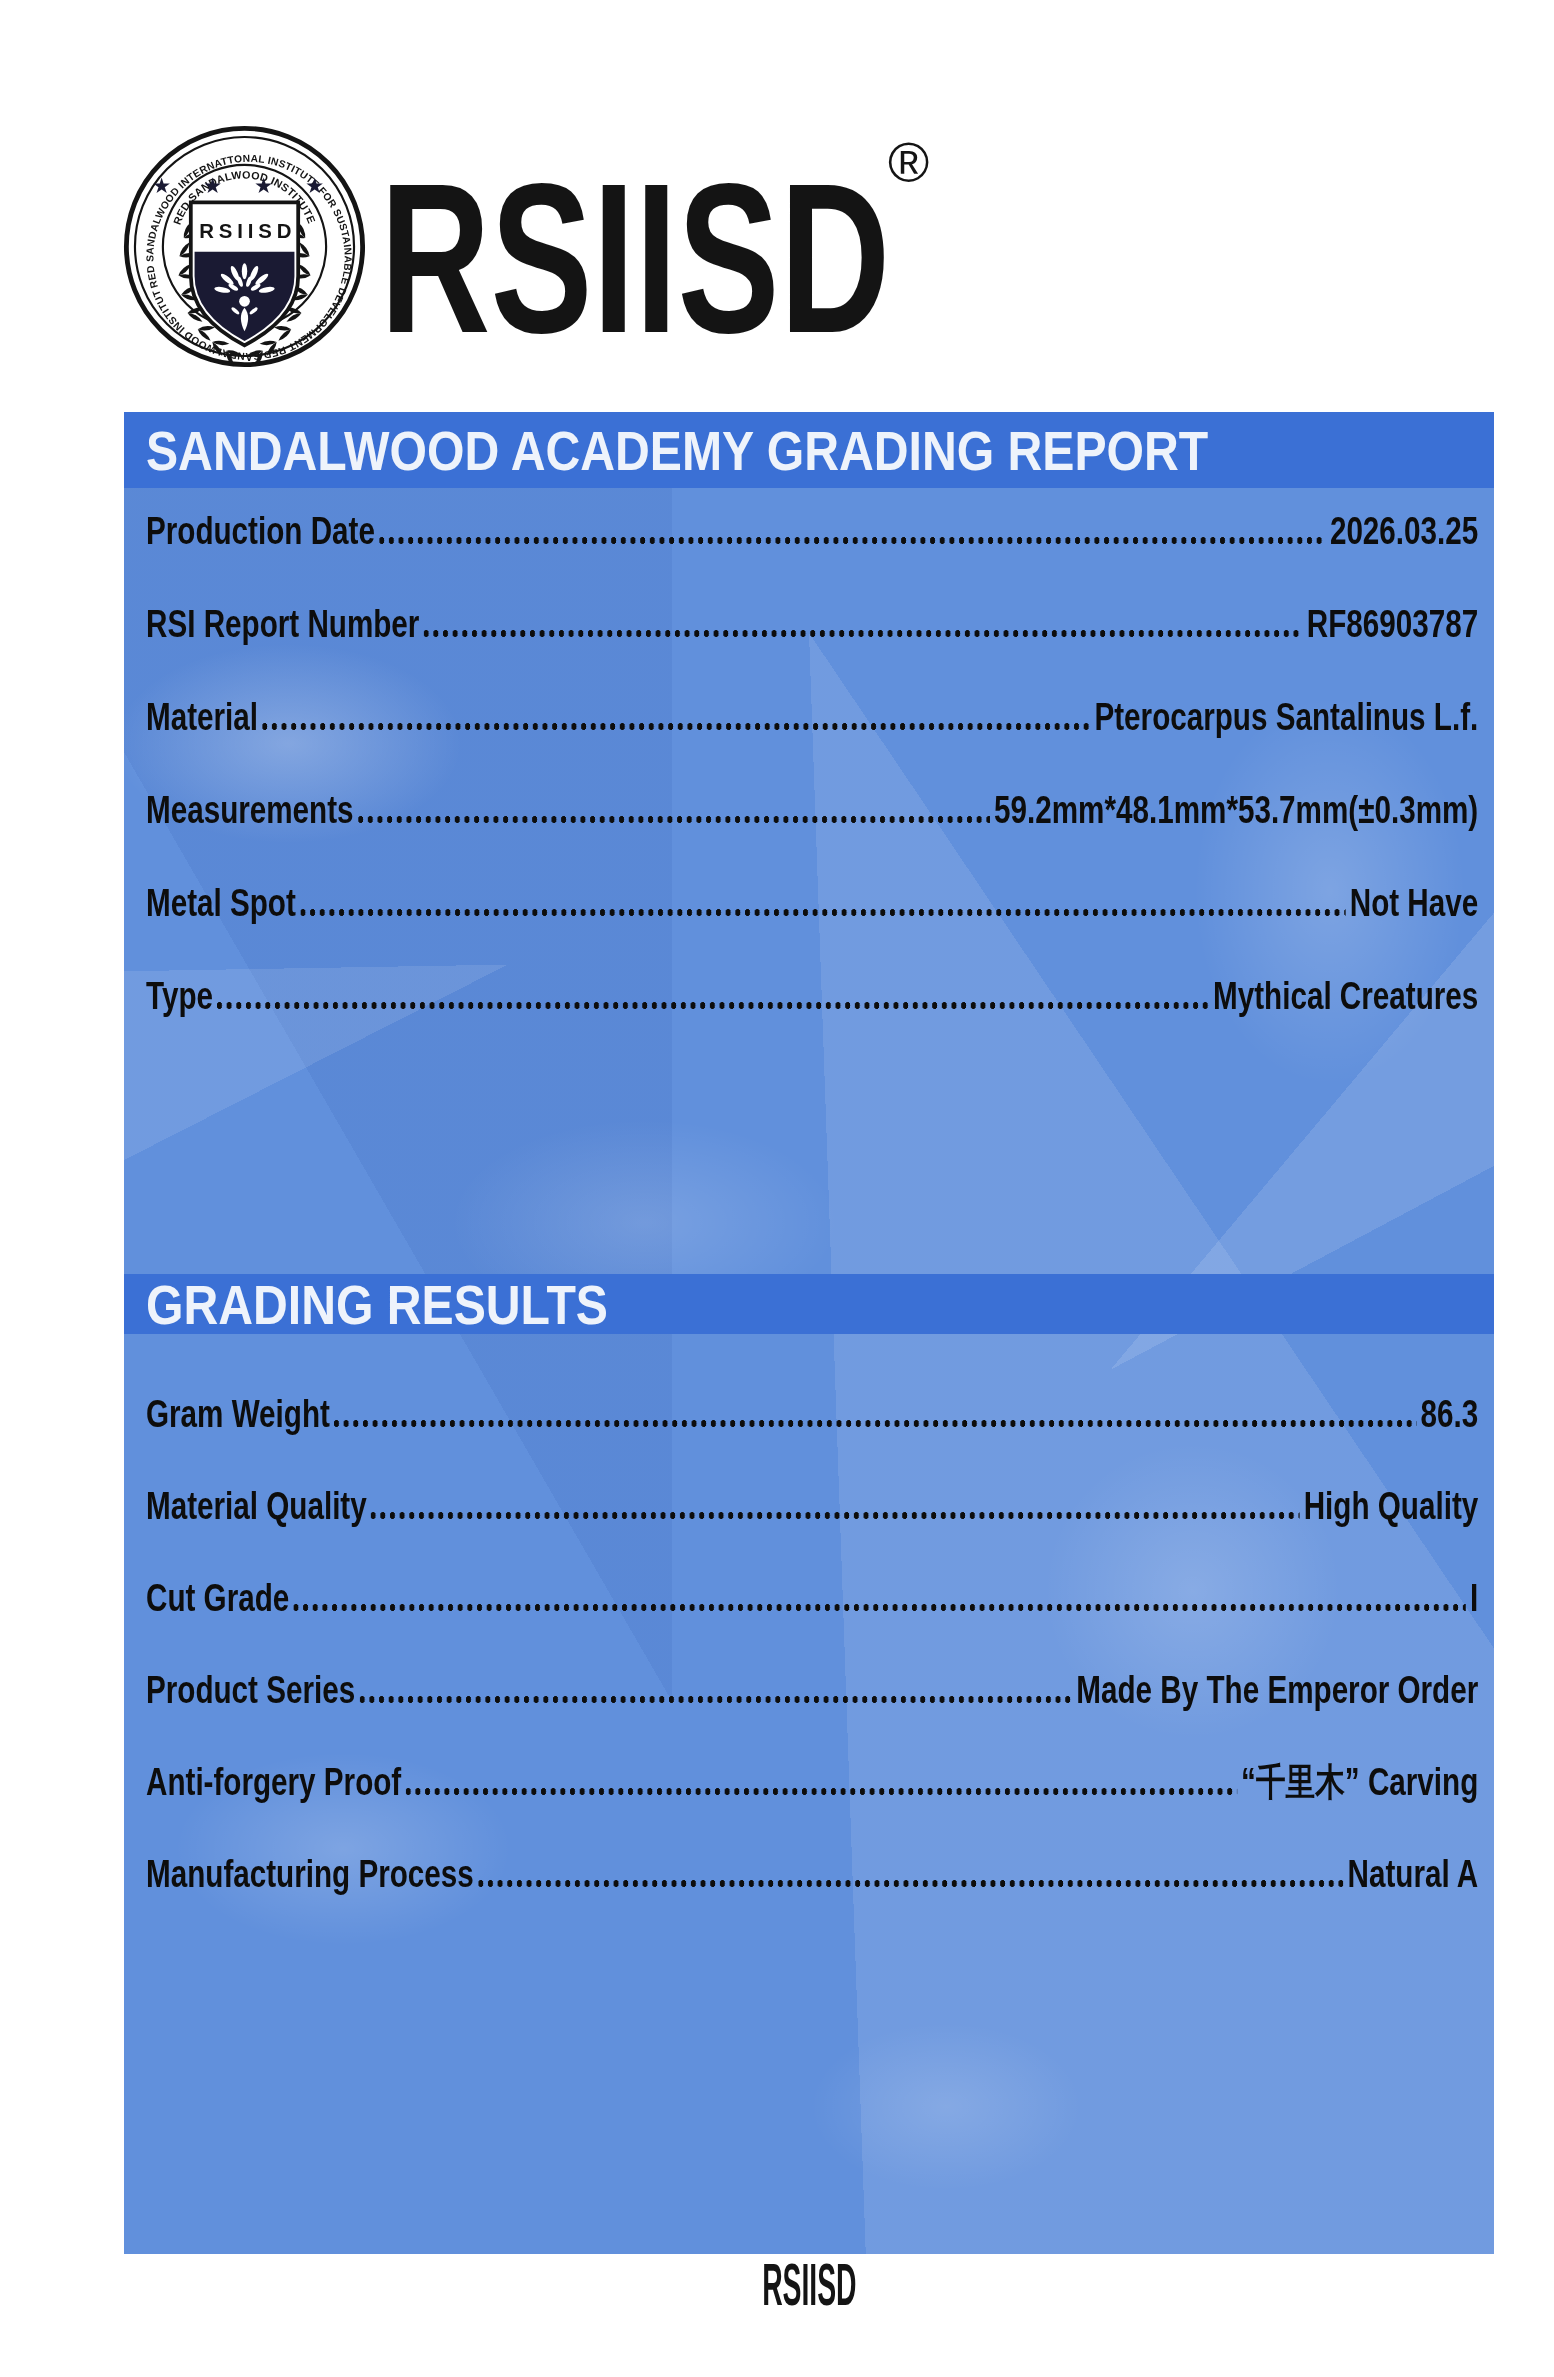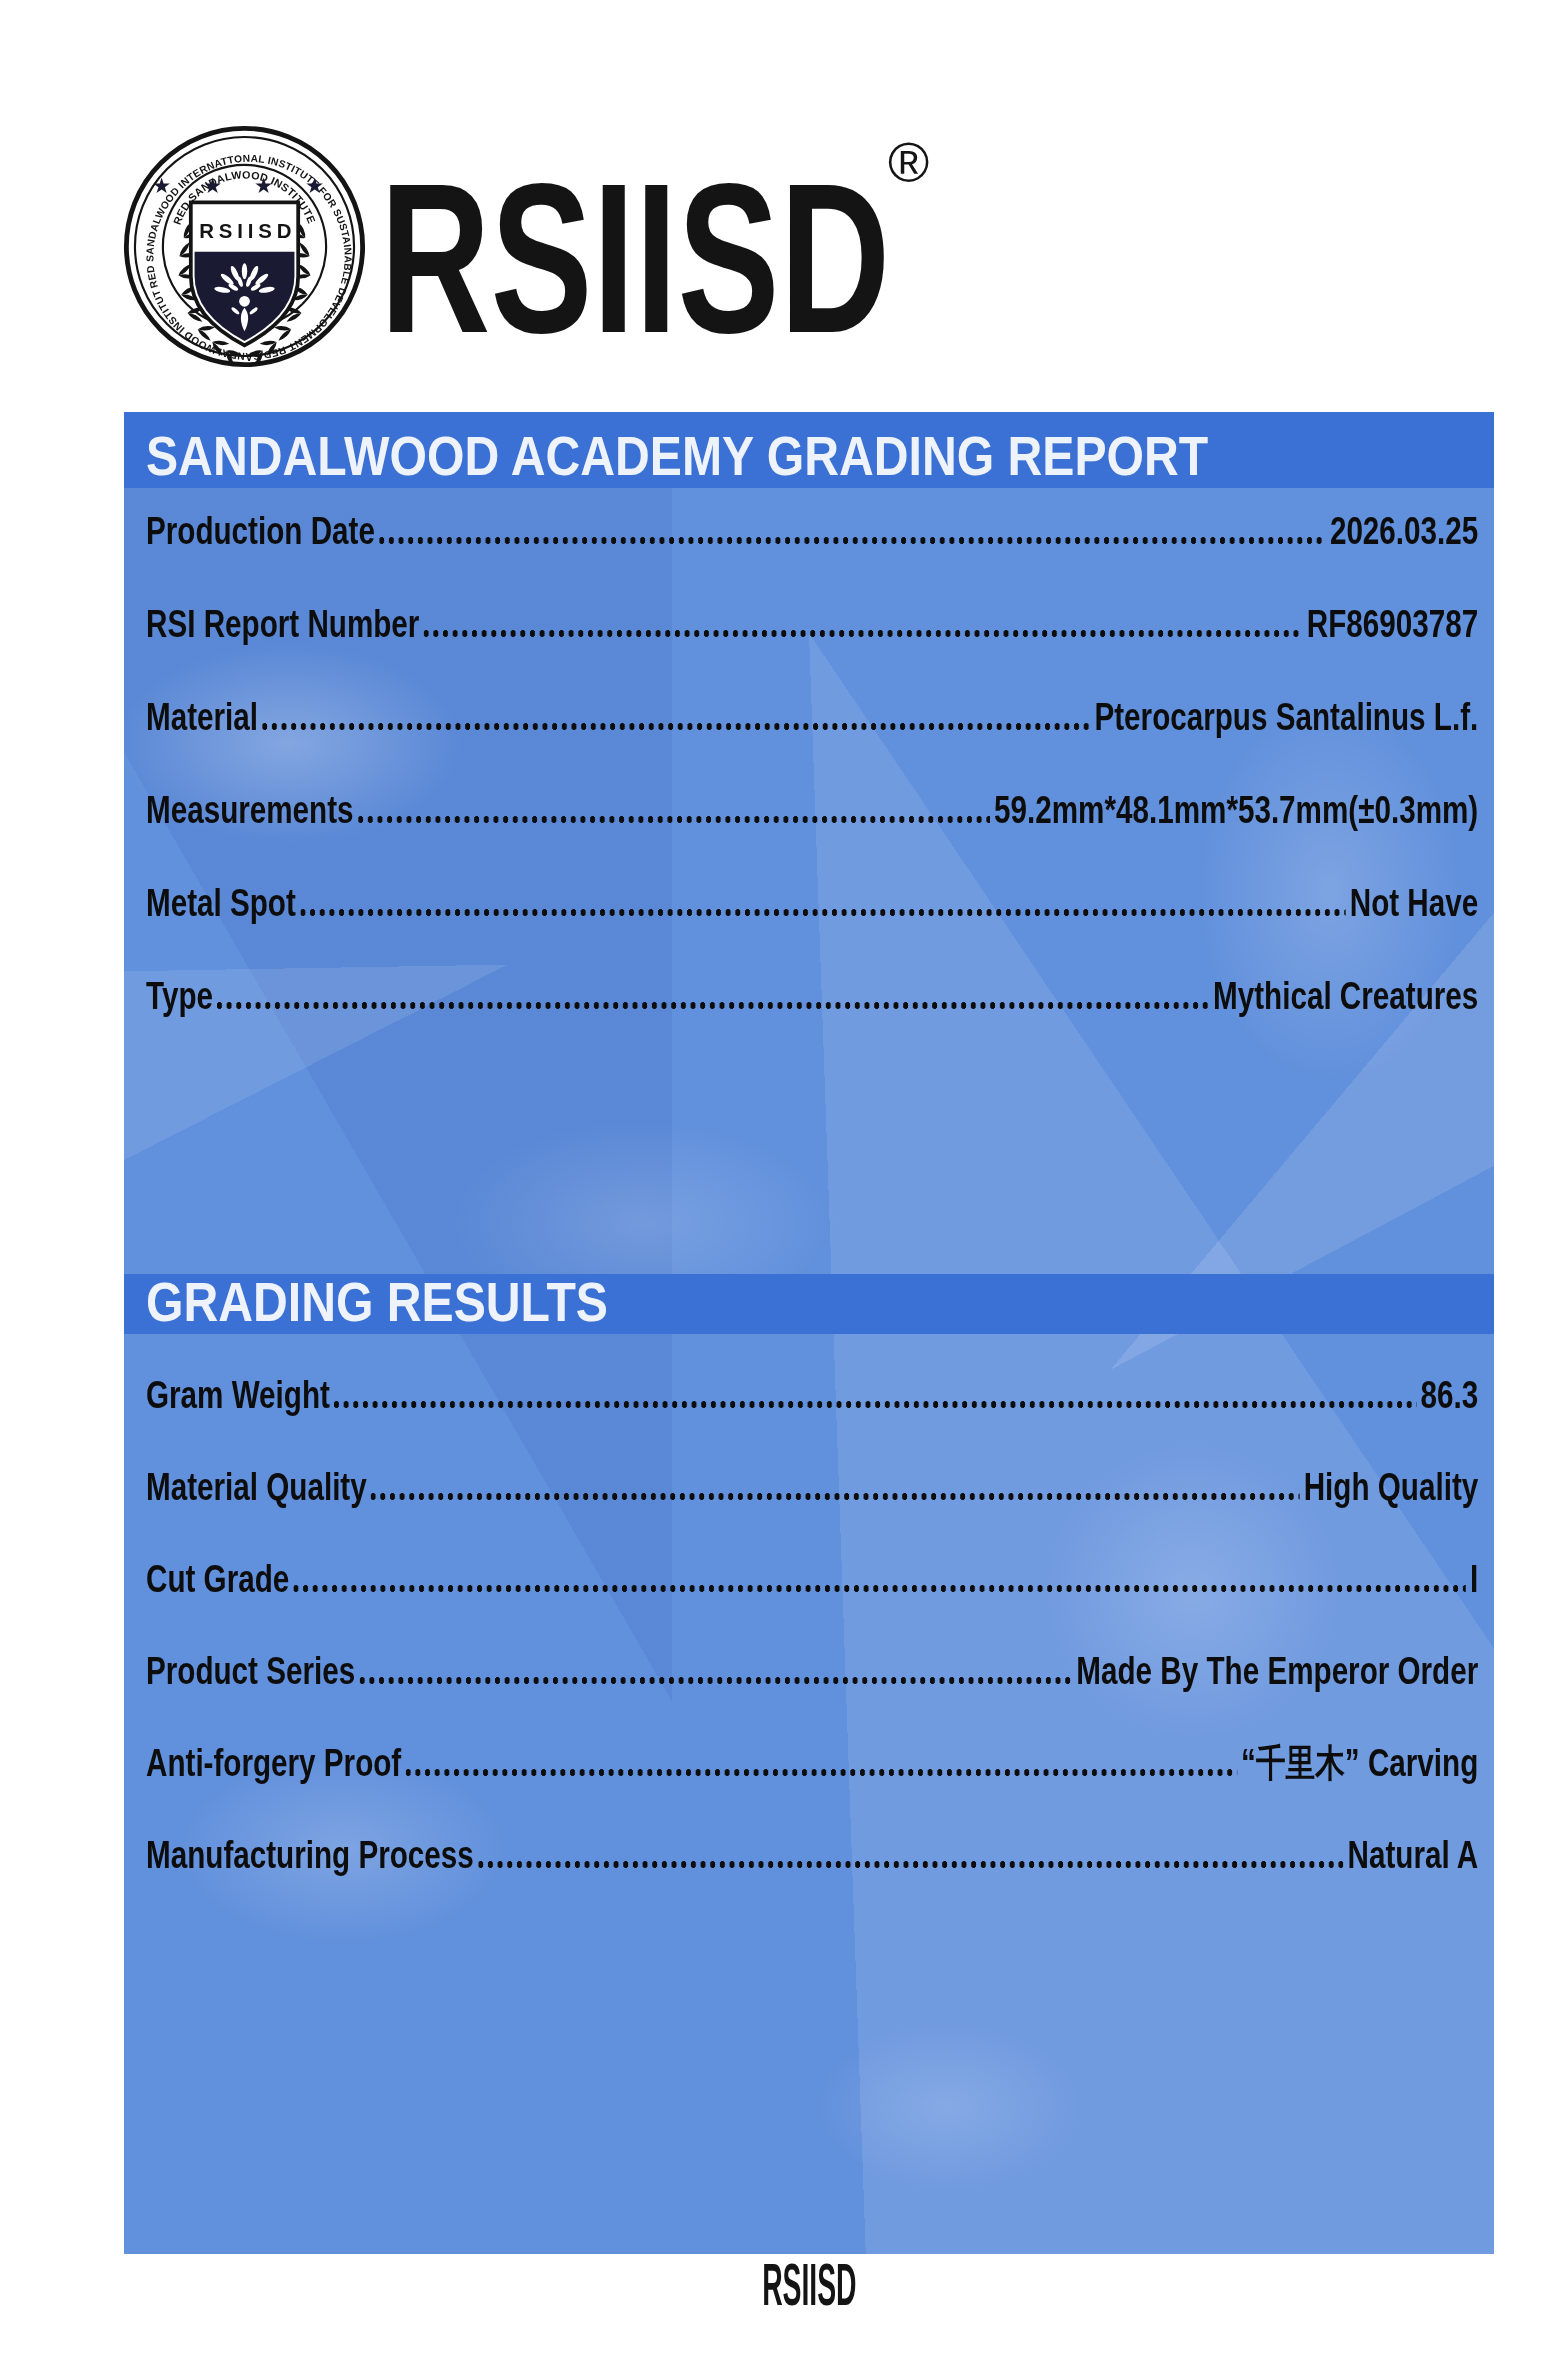--- a/index.html
+++ b/index.html
@@ -33,31 +33,31 @@
       radial-gradient(ellipse 247px 247px at 78% 64%, rgba(255,255,255,.16), rgba(255,255,255,0) 60%),
       radial-gradient(ellipse 280px 161px at 16% 78%, rgba(255,255,255,.18), rgba(255,255,255,0) 60%),
       radial-gradient(ellipse 226px 140px at 60% 92%, rgba(255,255,255,.14), rgba(255,255,255,0) 60%),
       conic-gradient(from 205deg at 28% 30%, rgba(255,255,255,0) 0 38deg, rgba(255,255,255,.10) 38deg 64deg, rgba(255,255,255,0) 64deg),
       conic-gradient(from 10deg at 72% 52%, rgba(255,255,255,0) 0 30deg, rgba(255,255,255,.12) 30deg 52deg, rgba(255,255,255,0) 52deg),
       conic-gradient(from 120deg at 50% 12%, rgba(255,255,255,0) 0 26deg, rgba(255,255,255,.10) 26deg 58deg, rgba(255,255,255,0) 58deg),
       conic-gradient(from 300deg at 40% 70%, rgba(255,255,255,0) 0 30deg, rgba(30,70,160,.10) 30deg 60deg, rgba(255,255,255,0) 60deg);
   }
   .bar{
     height:76px;background:var(--header-bar,#3b70d5);
-    display:flex;align-items:flex-end;padding-left:21.5px;
+    display:flex;align-items:center;padding-left:21.5px;
   }
   .bar.results{height:60px;}
   .bar .t{
     display:inline-block;white-space:nowrap;
     font-size:56px;font-weight:bold;color:var(--header-text,#eef3fb);
     transform:scaleX(0.86);transform-origin:0 50%;
   }
   .body{overflow:hidden;padding-left:21.5px;}
   .body.fields{height:766px;padding-top:20px;}
-  .body.grades{height:857px;padding-top:38px;}
+  .body.grades{height:857px;padding-top:57px;}
 
   .row{
     width:1708px;display:flex;align-items:baseline;white-space:nowrap;
     transform:scaleX(0.78);transform-origin:0 50%;
     font-size:38px;font-weight:bold;color:var(--ink,#0d0d0d);
     line-height:46px;margin-bottom:47px;
   }
   .body.grades .row{margin-bottom:46px;}
   .row .label,.row .value{white-space:pre;}
   .leader{

